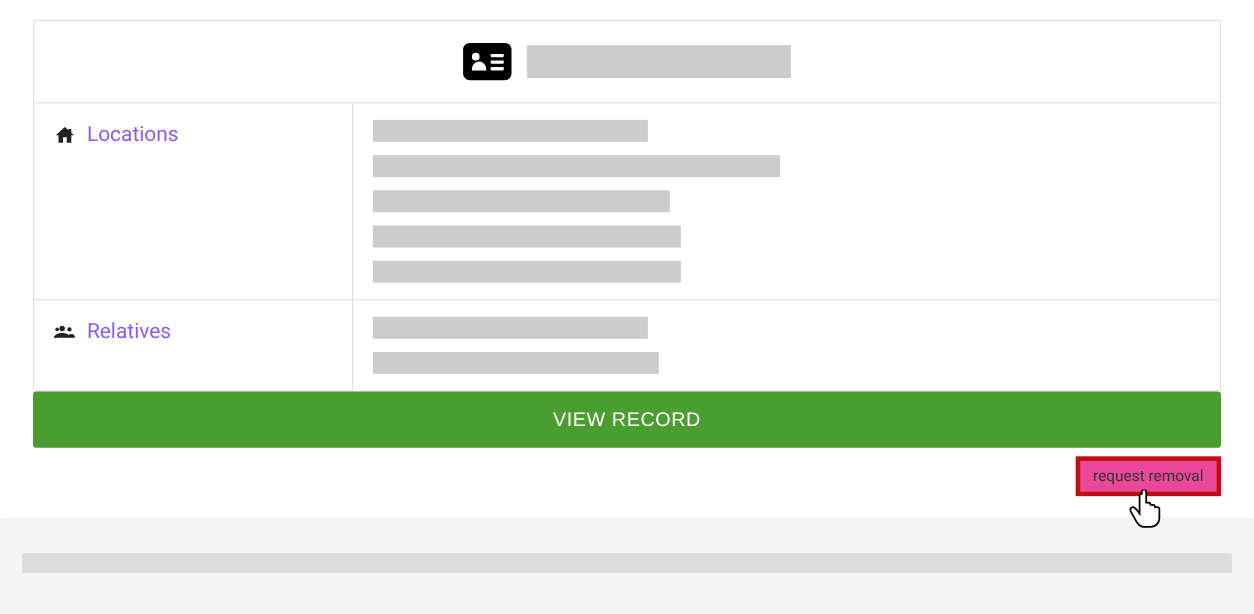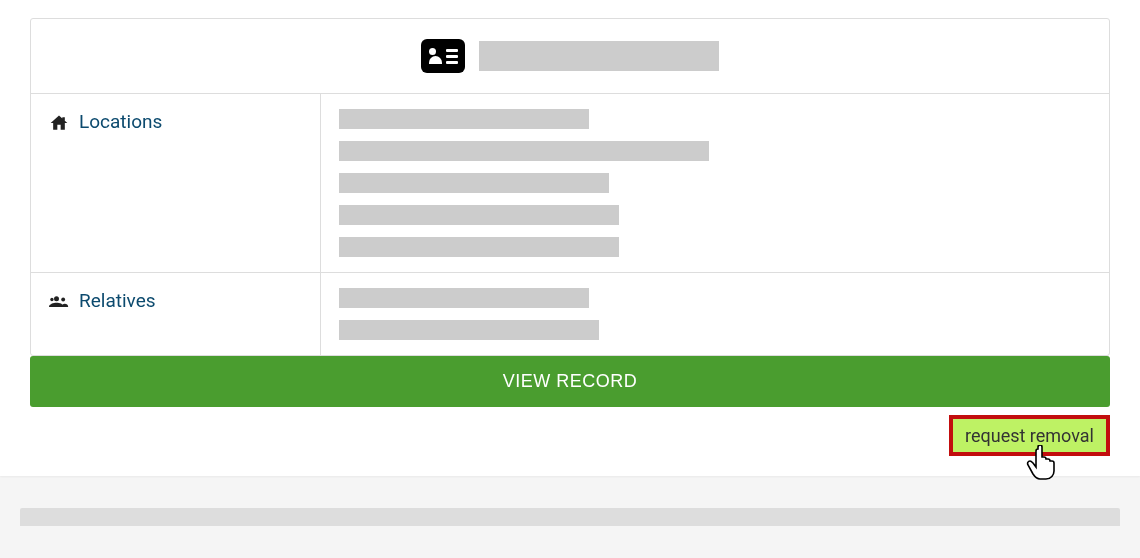--- a/index.html
+++ b/index.html
@@ -56,21 +56,21 @@
     .id-icon-lines div { width: 12px; height: 3px; background: #fff; border-radius: 1px; }
     .redact-name { background: #ccc; height: 30px; width: 240px; }
     .record-row {
       display: flex;
       border-top: 1px solid #ddd;
     }
     .row-label {
       width: 290px;
       padding: 16px 18px;
       font-size: 19px;
-      color: #0c4a6e;
+      color: #8b5cf6;
       display: flex;
       align-items: flex-start;
       gap: 10px;
       border-right: 1px solid #ddd;
     }
     .row-label svg { width: 20px; height: 20px; margin-top: 3px; fill: #222; }
     .row-content {
       flex: 1;
       padding: 15px 18px;
       display: flex;
@@ -90,23 +90,23 @@
       border-radius: 3px;
     }
     .request-removal-wrap {
       display: flex;
       justify-content: flex-end;
       margin-top: 8px;
       position: relative;
     }
     .request-removal {
       border: 4px solid #c20e0e;
-      background: #bef264;
+      background: #ec4899;
       padding: 6px 12px;
-      font-size: 18px;
+      font-size: 14px;
       color: #333;
       cursor: pointer;
       text-decoration: none;
       margin-left: 16px;
     }
     .cursor-pointer {
       position: absolute;
       right: 52px;
       top: 30px;
       pointer-events: none;

